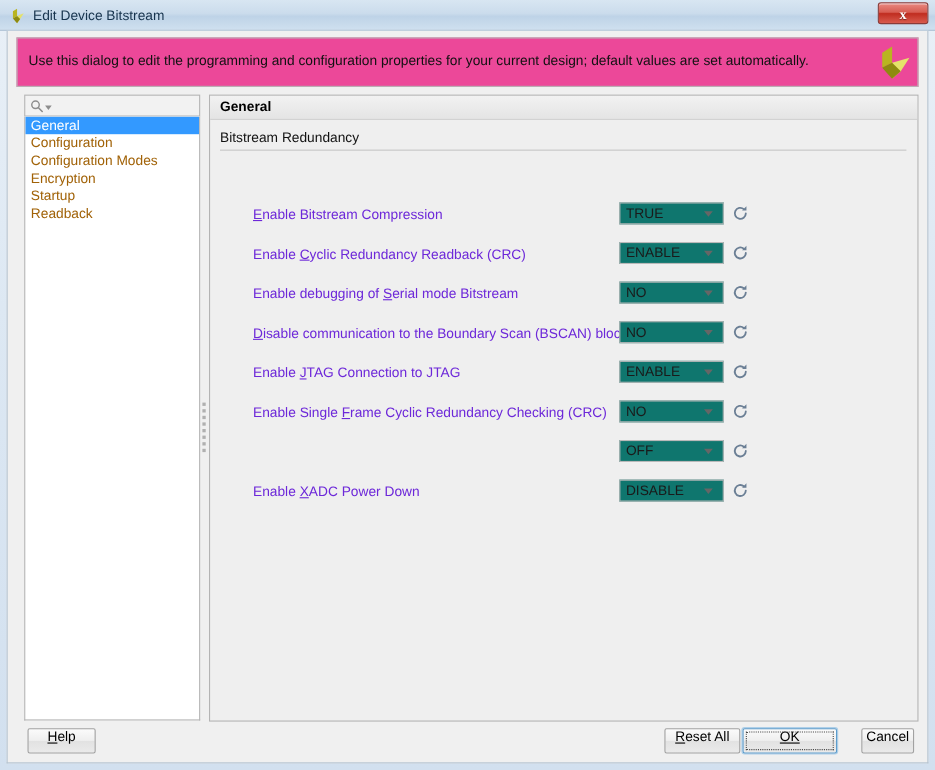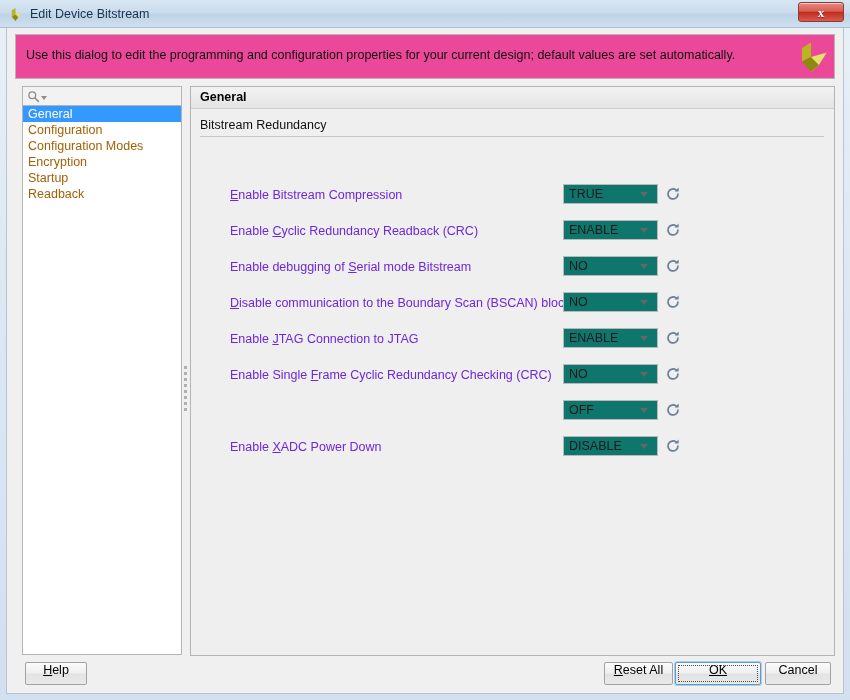--- a/index.html
+++ b/index.html
@@ -298,21 +298,21 @@
     border: 1px solid #5c9ccc;
     box-shadow: 0 0 0 1px rgba(120,180,225,0.55);
     text-decoration: underline;
   }
   #btn-ok .focus-ring {
     position: absolute;
     left: 2px; top: 2px; right: 2px; bottom: 2px;
     border: 1px dotted #4a4a4a;
     pointer-events: none;
   }
-  #btn-cancel { right: 12px; top: 5px; width: 66px; }
+  #btn-cancel { right: 12px; top: 5px; width: 48px; }
 </style>
 </head>
 <body>
 
 <div id="window">
 
   <div id="titlebar">
     <div class="title-left">
       <svg class="app-logo-small" viewBox="0 0 32 32">
         <polygon points="16,16 16,2 8,7 8,21" fill="#b9b420"></polygon>

